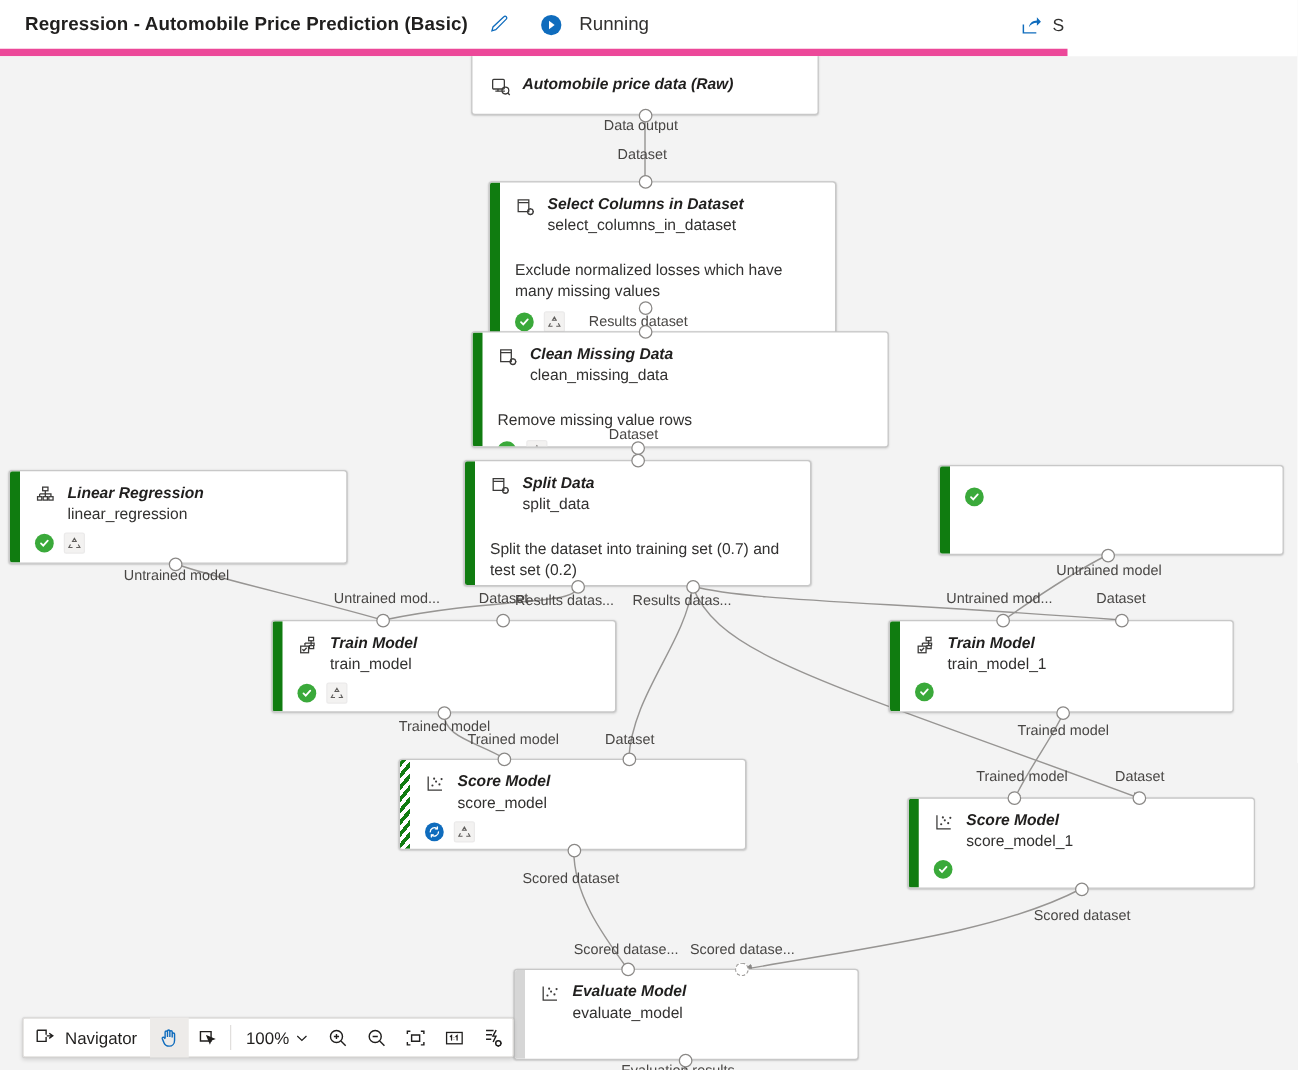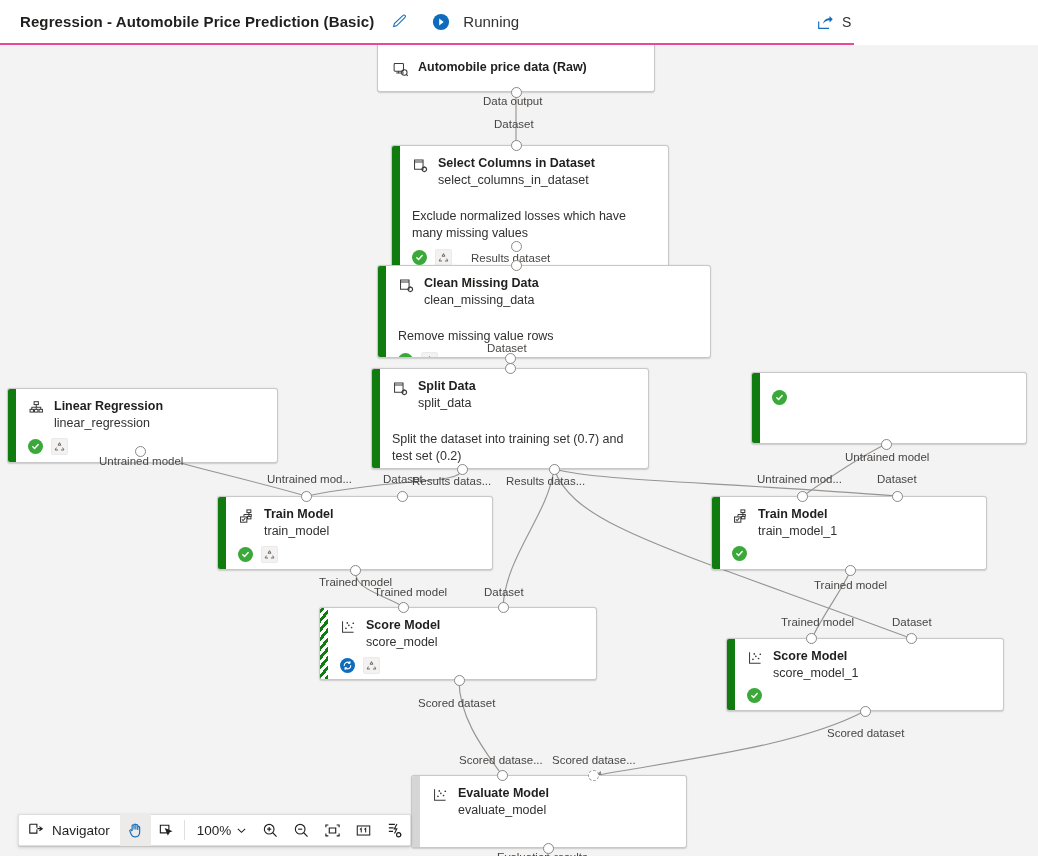--- a/index.html
+++ b/index.html
@@ -10,21 +10,21 @@
     font-family: "Liberation Sans", sans-serif;
     background: #ffffff;
   }
   #root { position: relative; width: 1038px; height: 856px; }
 
   
   .header {
     position: absolute; left: 0; top: 0;
     width: 854px; height: 45px;
     background: #ffffff;
-    border-bottom: 2px solid #ec4899;
+    border-bottom: 6px solid #ec4899;
     display: flex; align-items: center;
   }
   .hdr-left { display: flex; align-items: center; padding-left: 20px; height: 100%; }
   .pipeline-title {
     font-size: 15px; font-weight: bold; color: #201f1e; letter-spacing: .1px;
     white-space: nowrap;
   }
   .icon-btn {
     display: inline-flex; align-items: center; justify-content: center;
     width: 26px; height: 26px; cursor: pointer; border-radius: 2px;
@@ -72,20 +72,21 @@
   .node-body { padding: 10px 12px 8px 20px; }
   .node-titlerow { display: flex; align-items: flex-start; }
   .node-glyph {
     width: 17px; height: 17px; flex: 0 0 17px; margin-right: 9px; margin-top: 1px;
     color: #3b3a39;
   }
   .node-titles { display: flex; flex-direction: column; }
   .node-title {
     font-size: 12.5px; font-weight: bold; color: #201f1e; line-height: 15px;
     white-space: nowrap;
+    font-style: italic;
   }
   .node-sub {
     font-size: 12.5px; color: #323130; line-height: 16px; margin-top: 1px;
     white-space: nowrap;
   }
   .node-comment {
     font-size: 12.5px; color: #323130; line-height: 17px; margin-top: 20px;
     max-width: 240px;
   }
   .node-status { display: flex; align-items: center; margin-top: 7px; gap: 8px; }
@@ -382,21 +383,21 @@
             <svg width="11" height="11" viewBox="0 0 12 12" fill="none" stroke="#605e5c" stroke-width="1">
                 <path d="M6 1.8L7.6 4.6H4.4z"></path>
                 <path d="M2.6 7.2L1.2 9.8h3.2"></path>
                 <path d="M9.4 7.2l1.4 2.6H7.6"></path>
               </svg>
           </span>
         </div>
       </div>
     </div>
 
-    <div class="node" style="left:7px;top:343px;width:271px;height:75px;">
+    <div class="node" style="left:7px;top:331px;width:271px;height:75px;">
       <div class="node-bar"></div>
       <div class="node-body">
         <div class="node-titlerow">
           <span class="node-glyph">
             <svg width="17" height="17" viewBox="0 0 20 20" fill="none" stroke="#3b3a39" stroke-width="1.2">
               <rect x="7.2" y="2" width="5" height="3.4"></rect>
               <path d="M9.7 5.4v3M4.4 8.4h10.6v2.6"></path>
               <path d="M4.4 8.4v2.6M9.7 8.4v2.6"></path>
               <rect x="2.4" y="11" width="4" height="3.2"></rect>
               <rect x="7.7" y="11" width="4" height="3.2"></rect>

